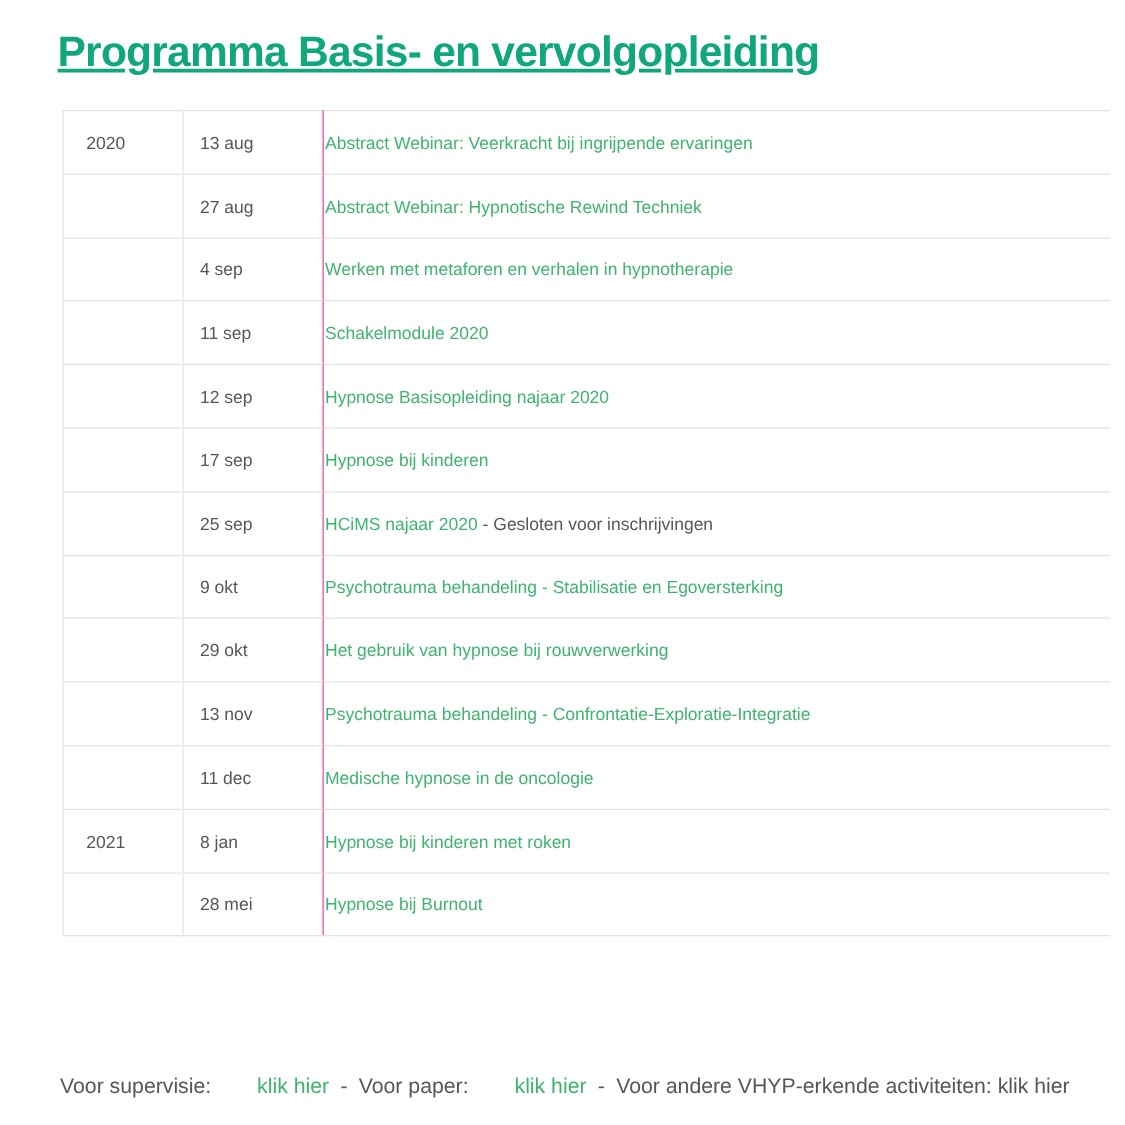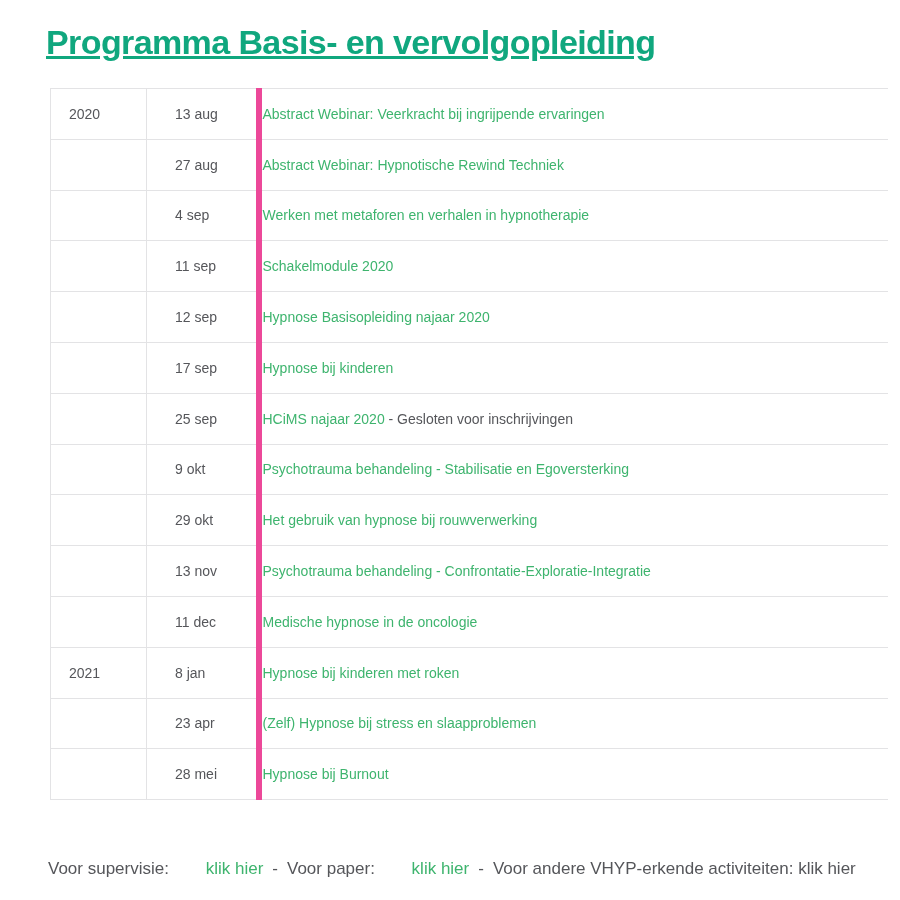--- a/index.html
+++ b/index.html
@@ -46,22 +46,22 @@
   table.schedule tr:last-child td {
     border-bottom: 1px solid #e3e3e5;
   }
   td.c-year {
     border-left: 1px solid #e3e3e5;
     border-right: 1px solid #e3e3e5;
     padding-left: 18px;
     color: #55565a;
   }
   td.c-date {
-    border-right: 6px solid #ec4899;
-    padding-left: 28px;
+    border-right: 1px solid #ec4899;
+    padding-left: 13px;
     color: #55565a;
   }
   td.c-course {
   }
   .course-link {
     color: #3eb46e;
     text-decoration: none;
     cursor: pointer;
   }
   .course-suffix {
@@ -154,25 +154,20 @@
       <td class="c-date"><span>11 dec</span></td>
       <td class="c-course"><a class="course-link">Medische hypnose in de oncologie</a><span class="course-suffix"></span></td>
     </tr>
     <tr>
       <td class="c-year"><span>2021</span></td>
       <td class="c-date"><span>8 jan</span></td>
       <td class="c-course"><a class="course-link">Hypnose bij kinderen met roken</a><span class="course-suffix"></span></td>
     </tr>
     <tr>
       <td class="c-year"><span></span></td>
-      <td class="c-date"><span>23 apr</span></td>
-      <td class="c-course"><a class="course-link">(Zelf) Hypnose bij stress en slaapproblemen</a><span class="course-suffix"></span></td>
-    </tr>
-    <tr>
-      <td class="c-year"><span></span></td>
       <td class="c-date"><span>28 mei</span></td>
       <td class="c-course"><a class="course-link">Hypnose bij Burnout</a><span class="course-suffix"></span></td>
     </tr>
   </tbody>
 </table>
 
 <div class="page-footer">
   <span>Voor supervisie: </span><a class="footer-link">klik hier</a><span class="footer-sep">-</span><span>Voor paper: </span><a class="footer-link">klik hier</a><span class="footer-sep">-</span><span>Voor andere VHYP-erkende activiteiten: klik hier</span>
 </div>
 

